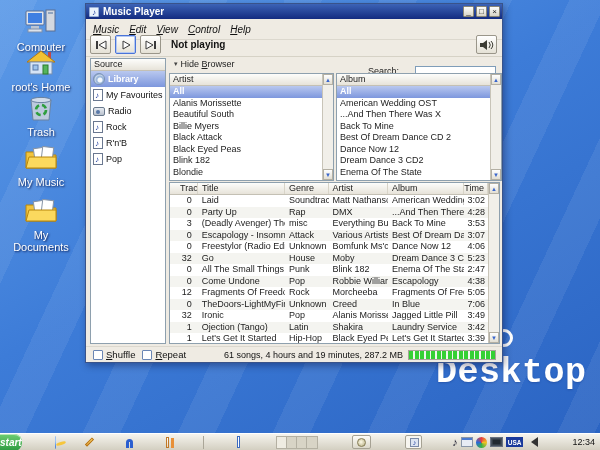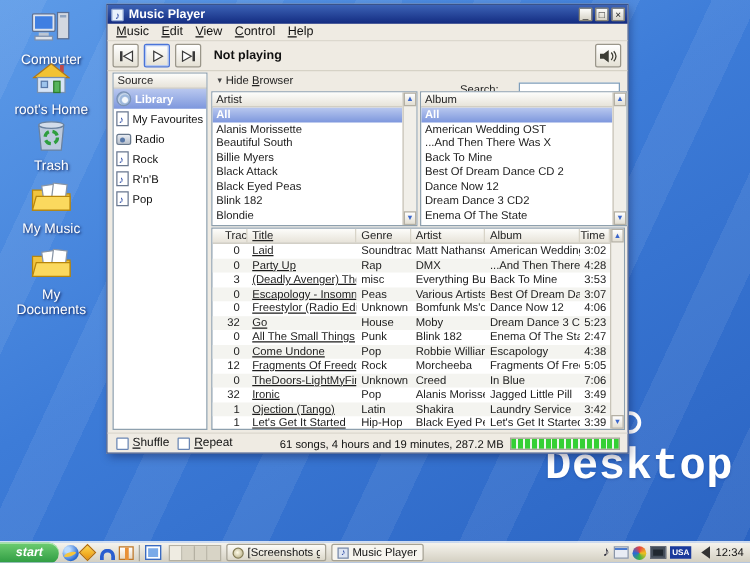--- a/index.html
+++ b/index.html
@@ -29,22 +29,22 @@
   .window { position:absolute; left:85px; top:3px; width:418px; height:360px; z-index:2;
       background:#efebe3; border:1px solid #39538a; box-shadow:2px 3px 7px rgba(0,0,40,.35); }
   .titlebar { position:absolute; left:0; top:0; right:0; height:15px;
       background:linear-gradient(#3c63b6,#132b80); display:flex; align-items:center; padding:0 2px; }
   .win-icon { width:10px; height:10px; background:#eaf2fc; border:1px solid #9ab0d8; border-radius:1px;
       font-size:8px; line-height:9px; text-align:center; color:#1a3a9c; margin-left:1px; }
   .win-title { flex:1; margin-left:4px; font-size:10px; font-weight:bold; color:#fff; }
   .win-btn { width:11px; height:11px; margin-left:2px; font-size:8px; line-height:9px; text-align:center;
       color:#222; background:linear-gradient(#fdfdfb,#d7d3c7); border:1px solid #8a8675; border-radius:1px; }
 
-  .menubar { position:absolute; left:0; top:15px; right:0; height:14px; display:flex; align-items:center;
-      padding-left:2px; border-bottom:1px solid #dcd8ce; }
+  .menubar { position:absolute; left:0; top:15px; right:0; height:21px; display:flex; align-items:center;
+      padding-left:2px; border-bottom:1px solid #dcd8ce;font-style:italic; }
   .menu-item { font-size:10px; color:#111; padding:0 5px; }
   .menu-item u, .ul u { text-decoration:underline; }
 
   .toolbar { position:absolute; left:0; top:29px; right:0; height:24px; display:flex; align-items:center;
       padding:0 4px; border-bottom:1px solid #d6d2c6; }
   .tb-btn { width:21px; height:19px; margin-right:4px; display:flex; align-items:center; justify-content:center;
       background:linear-gradient(#ffffff,#e5e1d5); border:1px solid #9a968a; border-radius:2px; }
   .tb-btn.focused { border-color:#4a74d8; box-shadow:inset 0 0 0 1px #b4c8f2; }
   .now-playing { margin-left:6px; font-size:10px; font-weight:bold; color:#111; }
   .volume-btn { position:absolute; right:5px; top:2px; width:21px; height:19px; display:flex;
@@ -101,37 +101,37 @@
   .track-table { position:absolute; left:83px; top:178px; right:2px; bottom:18px;
       background:#fff; border:1px solid #8ea0ae; }
   .tt-body { position:absolute; left:0; top:0; right:11px; bottom:0; overflow:hidden; }
   .track-header { display:flex; height:12px; font-size:9px; line-height:11px; color:#222;
       background:linear-gradient(#fdfdfb,#e7e3d9); border-bottom:1px solid #c4c0b4; }
   .track-header > div { border-right:1px solid #d8d4c8; padding-left:4px; white-space:nowrap; overflow:hidden; }
   .track-row { display:flex; height:11.5px; line-height:11.5px; font-size:9px; color:#1c1c1c; }
   .track-row:nth-child(even) { background:#f4f4f0; }
   .track-row > div { white-space:nowrap; overflow:hidden; padding-left:4px; }
   .c0 { width:28px; text-align:right; padding-right:6px; padding-left:0 !important; }
-  .c1 { width:88px;text-decoration:underline; } .c2 { width:44px; } .c3 { width:60px; } .c4 { width:77px; }
+  .c1 { width:88px; } .c2 { width:44px; } .c3 { width:60px; } .c4 { width:77px; }
   .c5 { width:24px; text-align:right; padding-right:3px; padding-left:0 !important; }
   .track-header .c0 { text-align:left; padding-left:10px !important; }
 
   
   .statusbar { position:absolute; left:0; right:0; bottom:0; height:16px; display:flex; align-items:center;
       font-size:9.5px; color:#111; border-top:1px solid #dcd8ce; }
   .checkbox { width:10px; height:10px; background:#fff; border:1px solid #6a86b4; border-radius:1px;
       margin:0 3px 0 7px; }
   .sb-summary { position:absolute; right:99px; font-size:9px; }
   .progress { position:absolute; right:6px; top:3px; width:88px; height:10px; border:1px solid #a8a49a;
       background:repeating-linear-gradient(90deg,#34d034 0 4px,#eef8ee 4px 5.5px); }
 
   
   .taskbar { position:absolute; left:0; bottom:0; width:600px; height:17px; z-index:5;
       background:linear-gradient(#f6f4ee,#d3cfc1); border-top:1px solid #ffffff;
-      display:flex; align-items:center; }
+      display:flex; align-items:center;gap:30px; }
   .start-button { width:47px; height:17px; display:flex; align-items:center; justify-content:center;
       background:linear-gradient(#6fce72,#2c9a40); color:#fff; font-weight:bold; font-style:italic;
       font-size:10px; border-radius:0 8px 8px 0; box-shadow:inset 0 1px 0 #b8eab8; }
   .ql { margin-left:3px; }
   .ql-globe { width:13px; height:13px; border-radius:50%;
       background:radial-gradient(circle at 4px 4px,#bcdcff 0 2px,#2a6ad0 9px); position:relative; }
   .ql-globe::after { content:""; position:absolute; left:1px; top:6px; width:10px; height:3px;
       background:#f6c63c; border-radius:50%; transform:rotate(-18deg); }
   .ql-mail { width:10px; height:10px; margin:0 2px; background:linear-gradient(135deg,#ffd84e,#e8930c);
       transform:rotate(45deg); border:1px solid #b87008; }
@@ -424,21 +424,21 @@
               <div class="c1">(Deadly Avenger) The Bayou</div>
               <div class="c2">misc</div>
               <div class="c3">Everything But The Girl</div>
               <div class="c4">Back To Mine</div>
               <div class="c5">3:53</div>
             </div>
 
             <div class="track-row">
               <div class="c0">0</div>
               <div class="c1">Escapology - Insomnia</div>
-              <div class="c2">Peas</div>
+              <div class="c2">Attack</div>
               <div class="c3">Various Artists (G)</div>
               <div class="c4">Best Of Dream Dance CD 2</div>
               <div class="c5">3:07</div>
             </div>
 
             <div class="track-row">
               <div class="c0">0</div>
               <div class="c1">Freestylor (Radio Edit)</div>
               <div class="c2">Unknown</div>
               <div class="c3">Bomfunk Ms'c</div>

